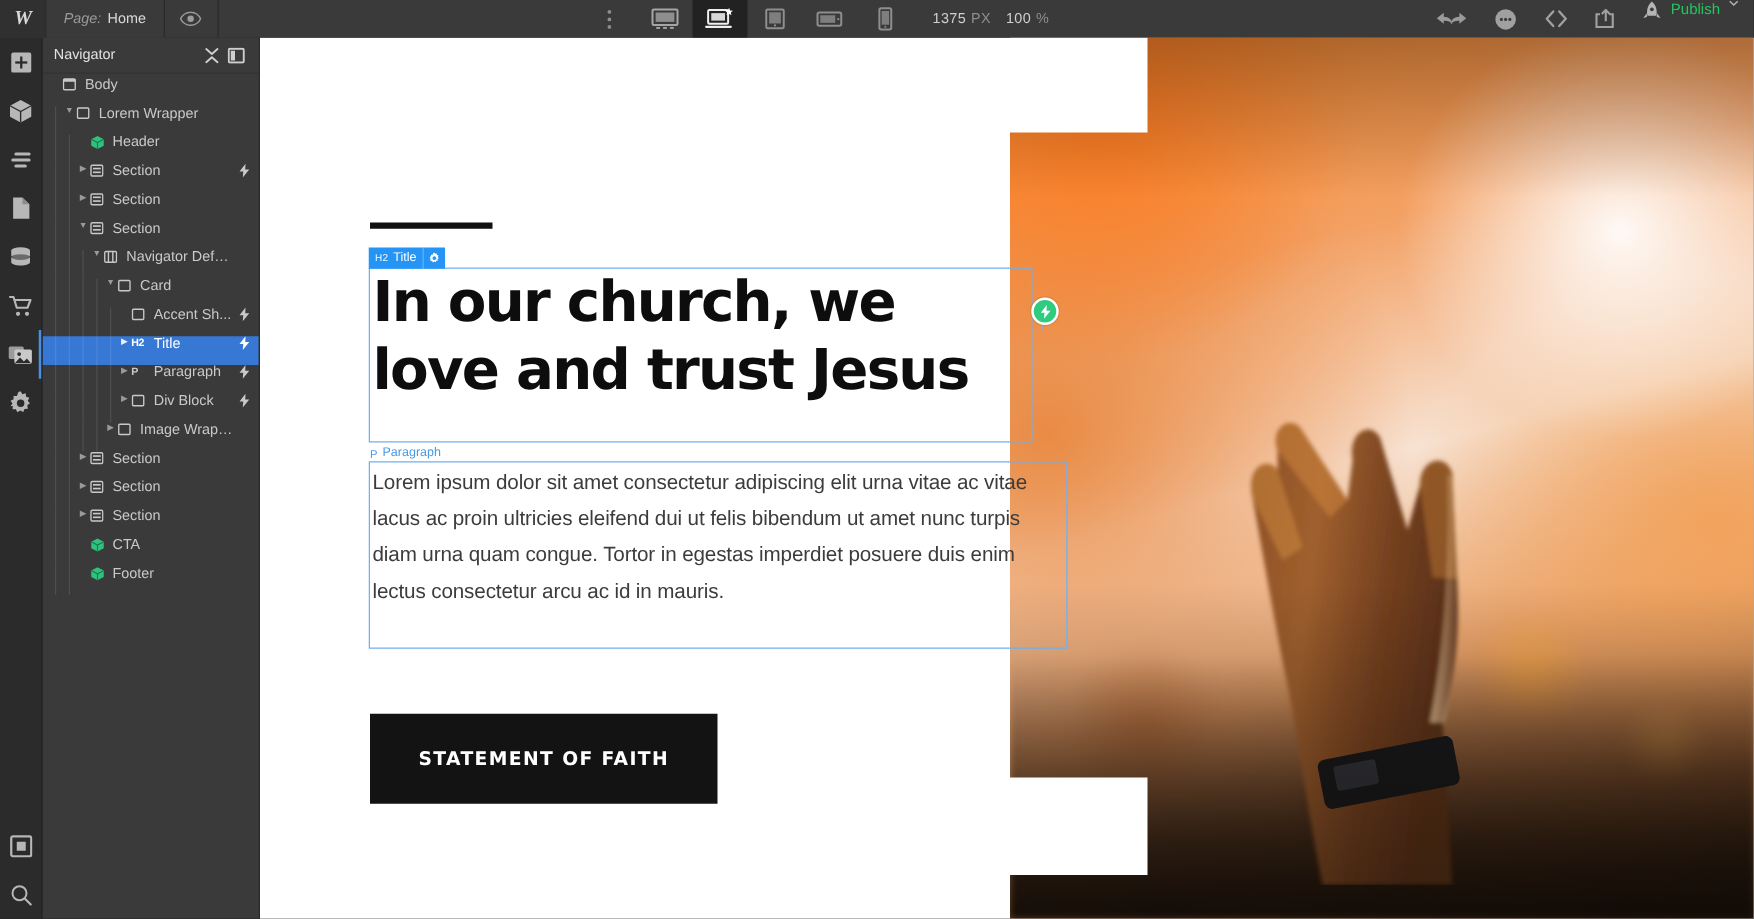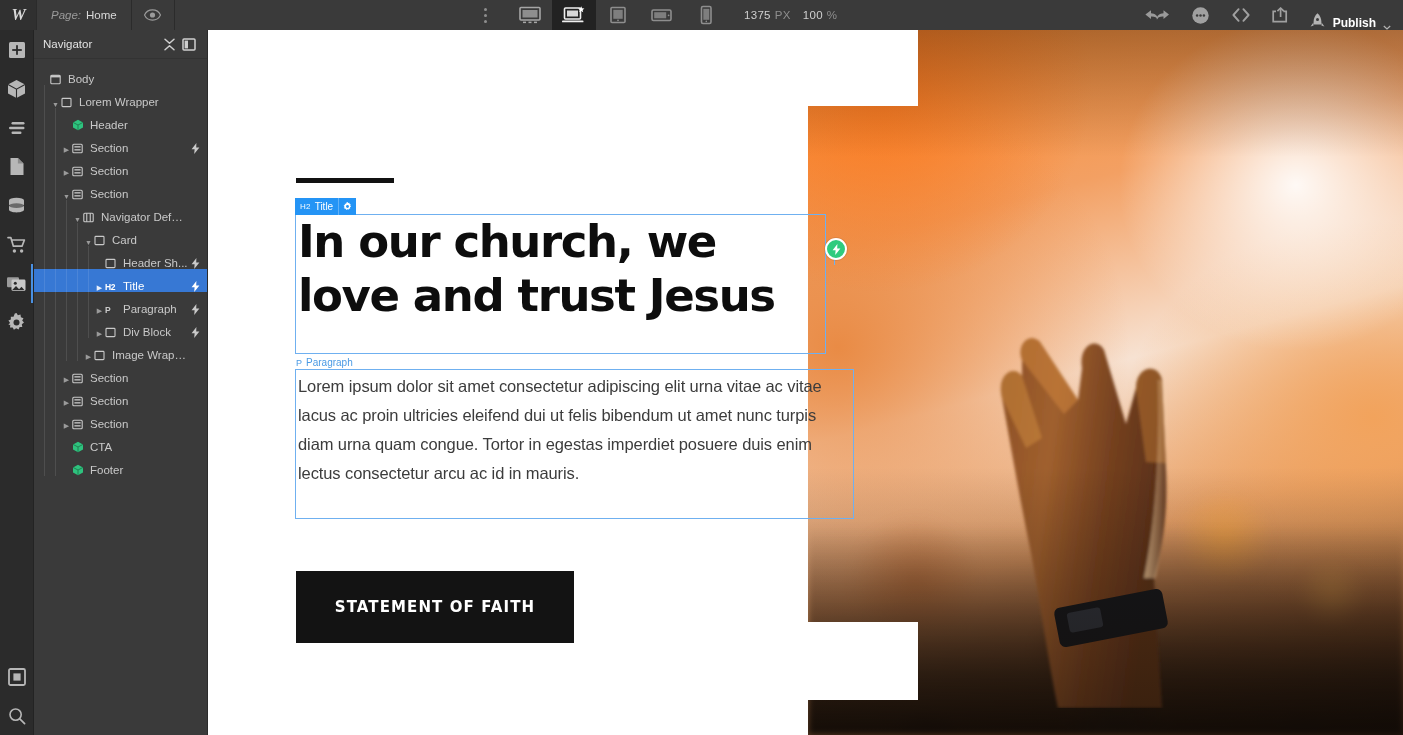--- a/index.html
+++ b/index.html
@@ -109,27 +109,26 @@
   }
   .tb-ic {
     width: 40px;
     display: flex;
     align-items: center;
     justify-content: center;
     cursor: pointer;
   }
   .tb-publish {
     display: flex;
-    align-items: flex-end;
+    align-items: flex-start;
     gap: 7px;
     padding: 0 12px 0 8px;
     font-size: 12px;
-    color: #ffffff;
+    color: #22c55e;
     cursor: pointer;
-    font-weight: bold;
   }
 
   
   .rail {
     position: absolute;
     top: 30px; left: 0;
     width: 33px;
     height: 705px;
     background: #2b2b2b;
     border-right: 1px solid #232323;
@@ -189,21 +188,21 @@
     justify-content: center;
     cursor: pointer;
   }
   .nav-tree {
     padding-top: 3px;
     user-select: none;
   }
   .nav-row {
     height: 23px;
     display: flex;
-    align-items: flex-end;
+    align-items: flex-start;
     position: relative;
     cursor: pointer;
     font-size: 11.5px;
     color: #c9c9c9;
     padding-right: 6px;
   }
   .nav-row.selected {
     background: #3778d4;
     color: #ffffff;
   }
@@ -813,21 +812,21 @@
           <span style="position:absolute;top:0;bottom:0;width:1px;background:rgba(255,255,255,.10);left:33px"></span>
           <span style="position:absolute;top:0;bottom:0;width:1px;background:rgba(255,255,255,.10);left:44px"></span>
           <span style="position:absolute;top:0;bottom:0;width:1px;background:rgba(255,255,255,.10);left:55px"></span>
           <span style="display:inline-block;width:61px;flex:0 0 61px"></span>
           <span class="arrow"></span>
           <span class="eicon">
             <svg width="11" height="11" viewBox="0 0 11 11">
               <rect x="1" y="1.4" width="9" height="8.2" rx=".8" fill="none" stroke="currentColor" stroke-width="1.1"></rect>
             </svg>
           </span>
-          <span class="lbl">Header Sh...</span>
+          <span class="lbl">Accent Sh...</span>
           <span class="bolt">
             <svg width="9" height="11" viewBox="0 0 9 11">
               <path d="M5.4 0L0.6 6.2h3L3.2 11 8.4 4.6h-3.2z" fill="currentColor"></path>
             </svg>
           </span>
         </div>
         <div class="nav-row selected">
           <span style="position:absolute;top:0;bottom:0;width:1px;background:rgba(255,255,255,.10);left:11px"></span>
           <span style="position:absolute;top:0;bottom:0;width:1px;background:rgba(255,255,255,.10);left:22px"></span>
           <span style="position:absolute;top:0;bottom:0;width:1px;background:rgba(255,255,255,.10);left:33px"></span>

